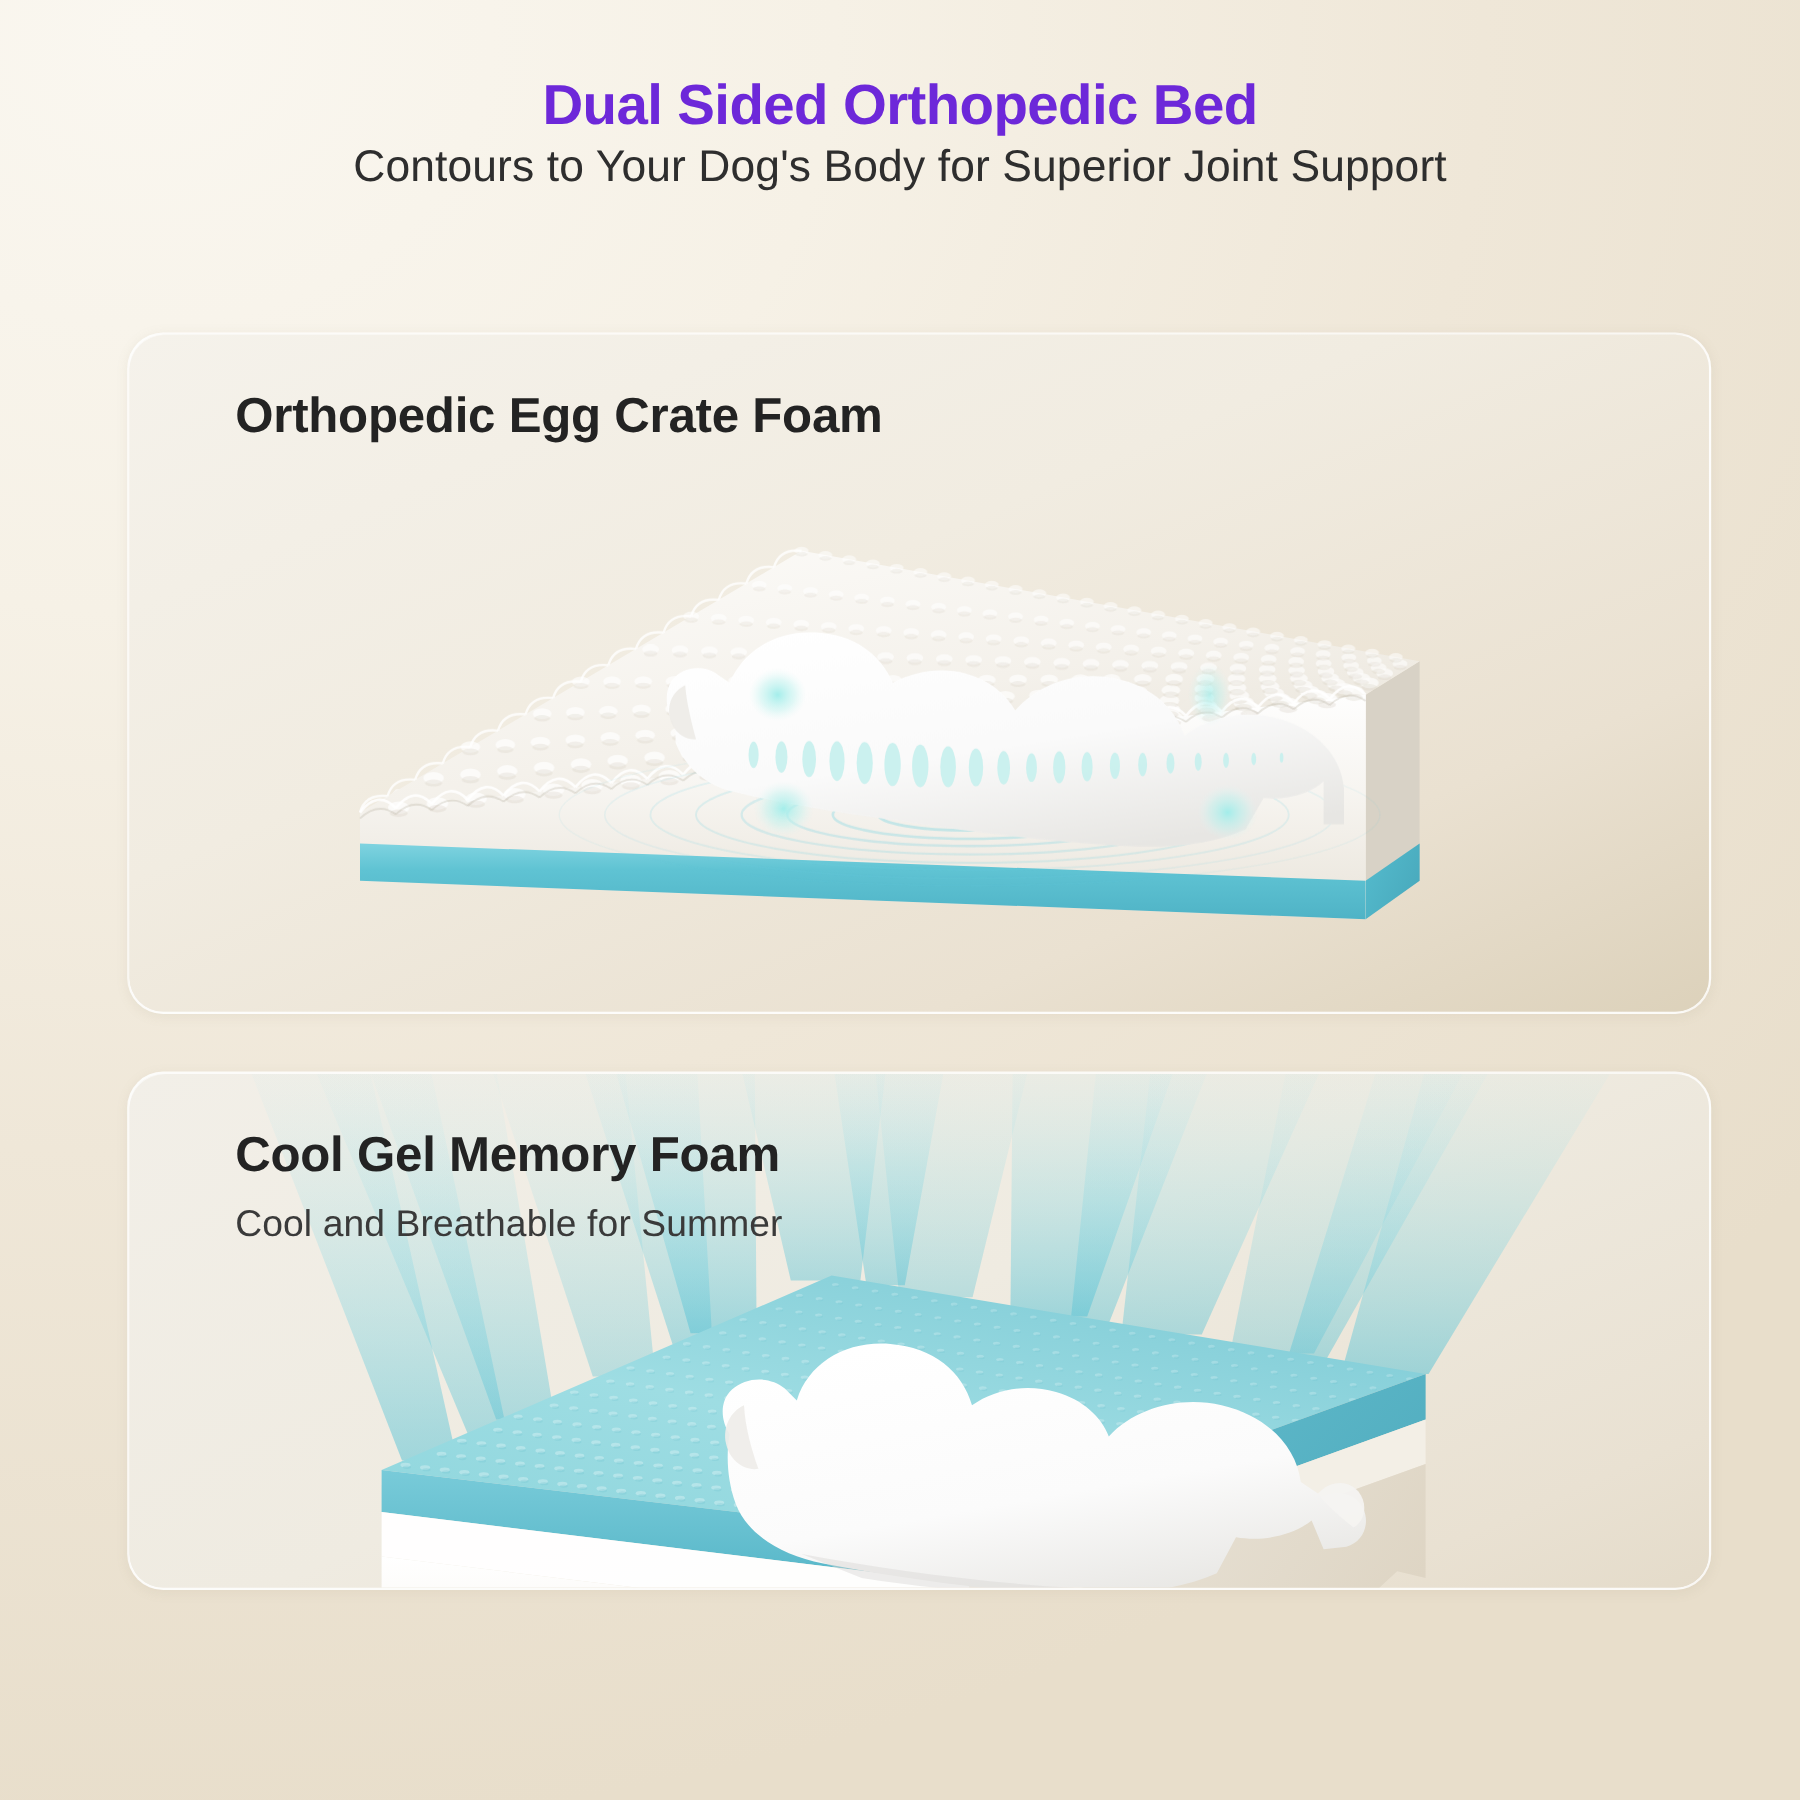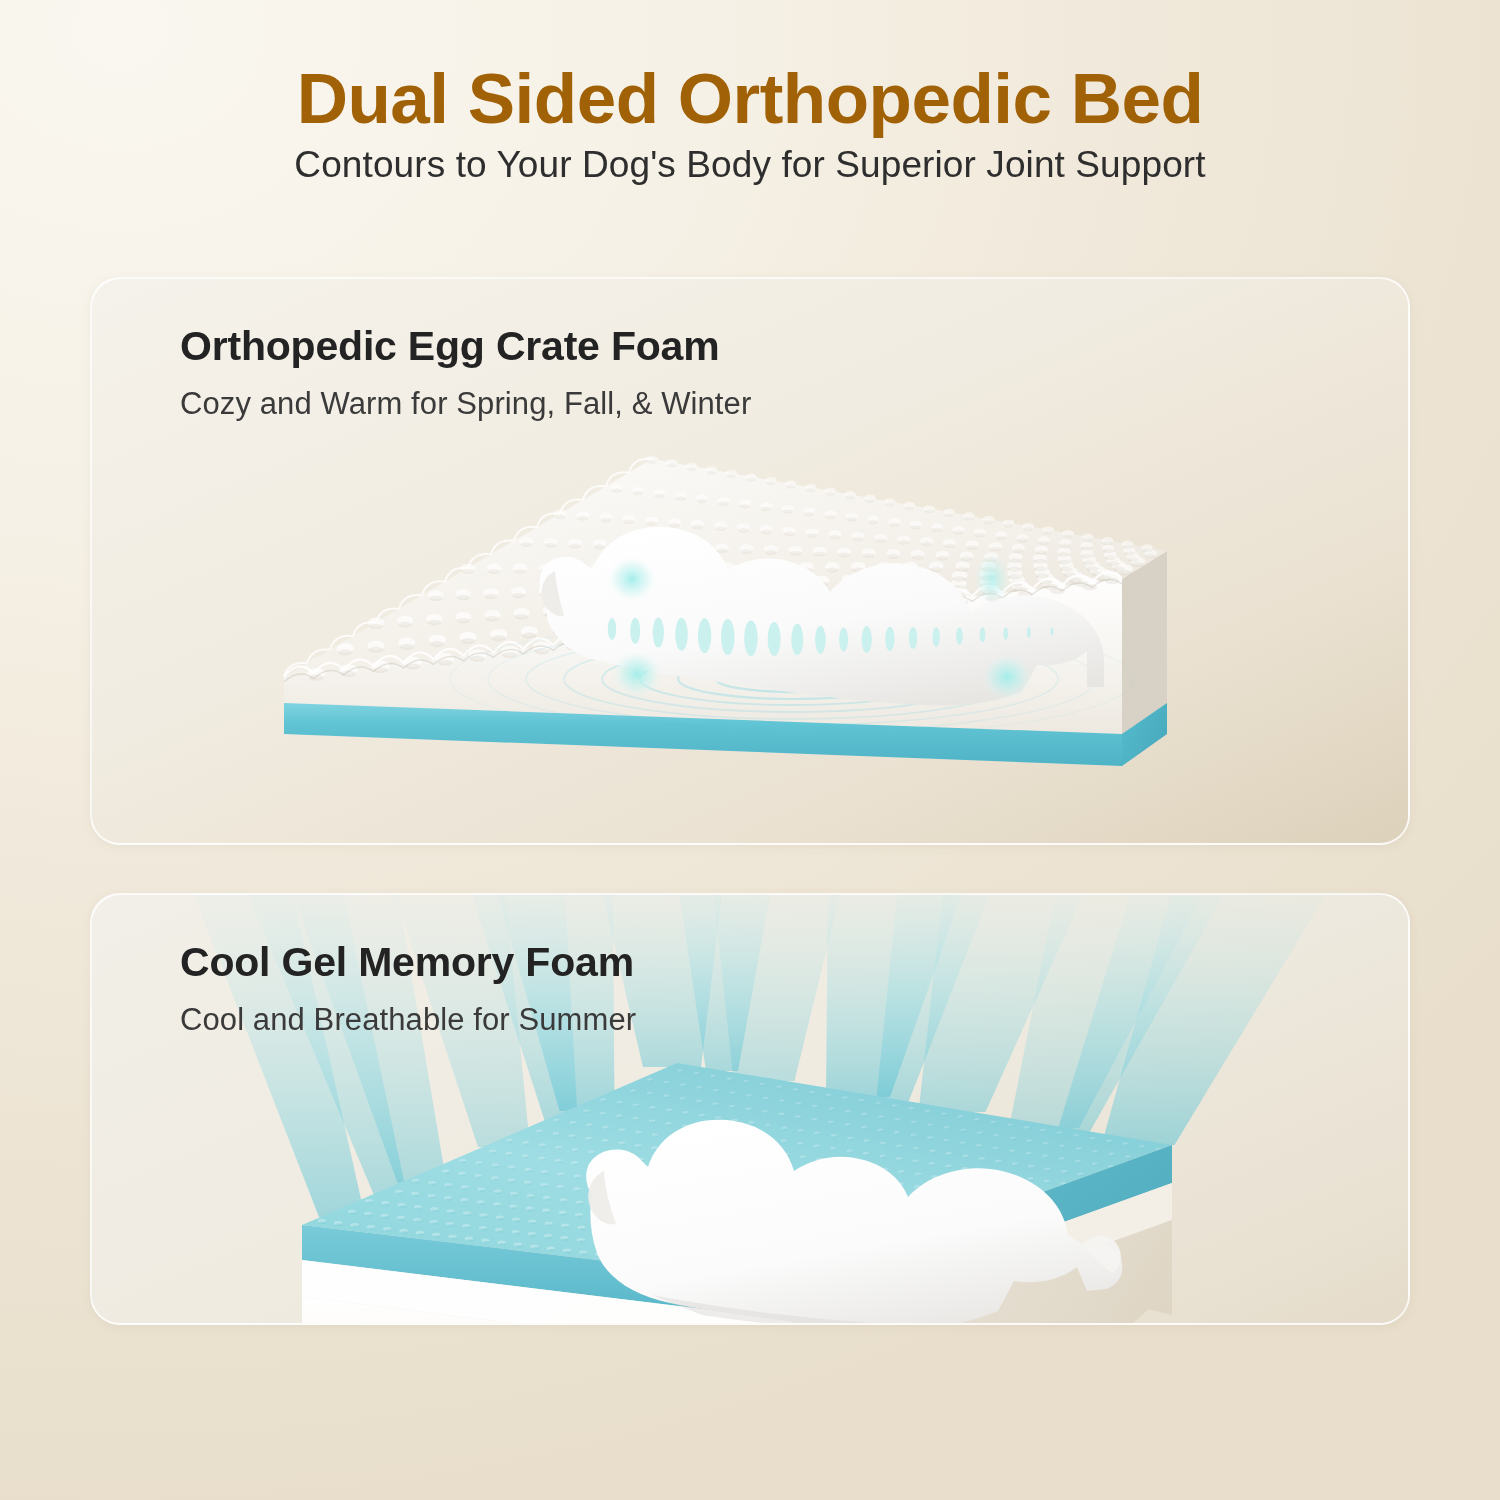--- a/index.html
+++ b/index.html
@@ -8,32 +8,32 @@
     font-family: "Liberation Sans", sans-serif;
     background:
       radial-gradient(120% 100% at 8% 2%, #FAF7F0 0%, #F6F1E6 32%, #EFE7D8 62%, #E8DECB 100%);
     overflow:hidden;
     position:relative;
   }
 
   
   .header { width:100%; padding-top:62px; text-align:center; }
   .title {
-    font-size:71px; font-weight:700; letter-spacing:-0.5px;
-    color:#a16207; line-height:1.05;text-align:center;
+    font-size:47px; font-weight:700; letter-spacing:-0.5px;
+    color:#6d28d9; line-height:1.05;text-align:center;
   }
   .subtitle {
     margin-top:8px; font-size:37px; font-weight:400;
     color:#2E2E2E; letter-spacing:0.1px; line-height:1.1;
   }
 
   
   .cards { position:absolute; left:0; top:0; width:1500px; height:1500px; pointer-events:none; }
   .card {
-    position:absolute; left:90px; width:1320px;
+    position:absolute; left:106px; width:1320px;
     border-radius:30px;
     border:2px solid rgba(255,255,255,0.80);
     box-shadow: 0 2px 10px rgba(150,135,110,0.10),
                 inset 0 1px 0 rgba(255,255,255,0.55);
     overflow:hidden;
     pointer-events:auto;
   }
   #card-1 { top:277px; height:568px;
     background: linear-gradient(150deg,#F5F2EB 0%,#F2EDE2 38%,#EBE3D3 72%,#DED3BD 100%); }
   #card-2 { top:893px; height:432px;
@@ -734,21 +734,20 @@
           <ellipse cx="540" cy="300" rx="24" ry="22" fill="url(#jointGlow)"></ellipse>
           <ellipse cx="545" cy="395" rx="25" ry="23" fill="url(#jointGlow)"></ellipse>
           <ellipse cx="915" cy="398" rx="25" ry="23" fill="url(#jointGlow)"></ellipse>
           <ellipse cx="900" cy="300" rx="18" ry="26" fill="url(#jointGlow)" opacity="0.75"></ellipse>
         </g>
       </g>
     </svg>
 
     <div class="card-head">
       <div class="card-title">Orthopedic Egg Crate Foam</div>
-      <div class="card-sub">Cozy and Warm for Spring, Fall, &amp; Winter</div>
     </div>
   </div>
 
   <div class="card" id="card-2">
 
     <svg class="art" viewBox="0 0 1320 568" preserveAspectRatio="none" xmlns="http://www.w3.org/2000/svg">
       <defs>
         <linearGradient id="c2bg" x1="0" y1="0" x2="1" y2="1">
           <stop offset="0" stop-color="#F2EFE8"></stop>
           <stop offset="0.42" stop-color="#EFEBE1"></stop>

